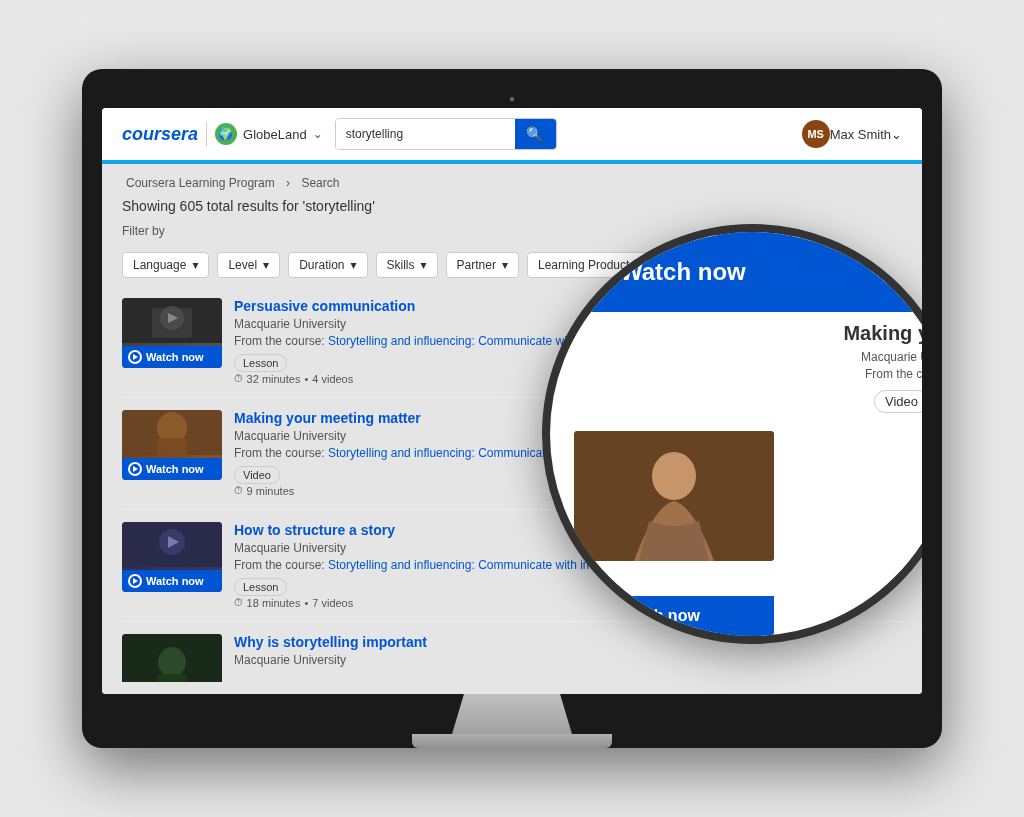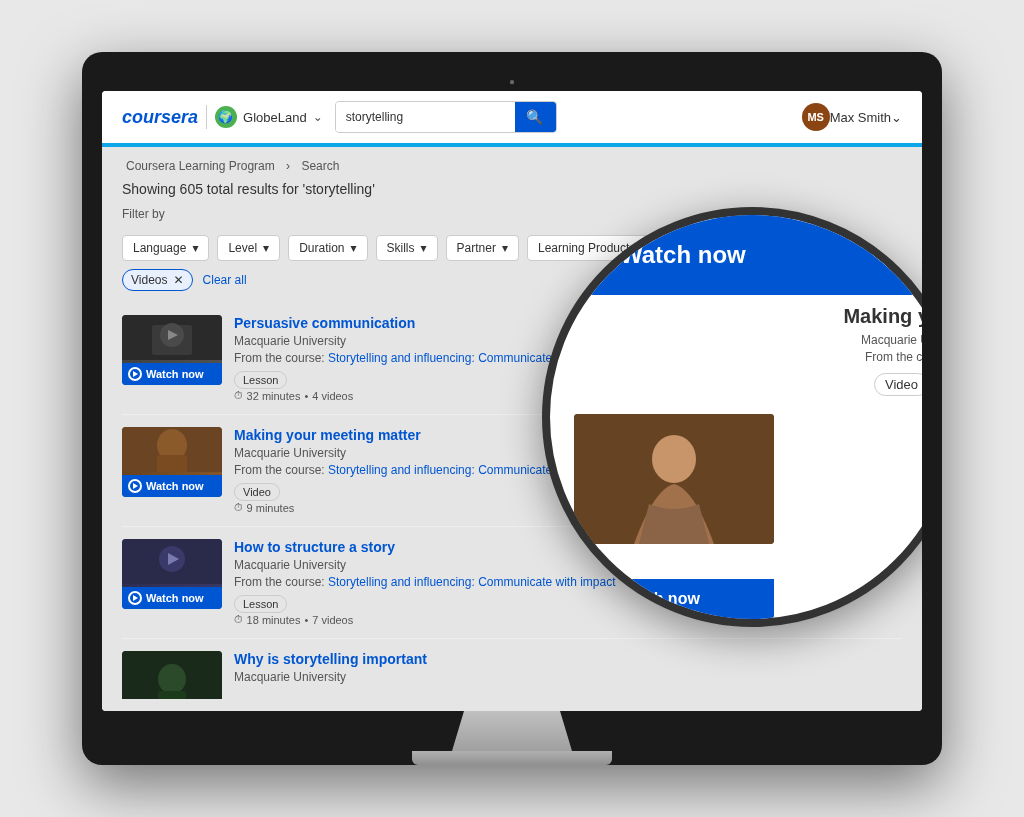--- a/index.html
+++ b/index.html
@@ -447,27 +447,20 @@
 
       <div class="filter-row">
         <button class="filter-btn">Language <span>▾</span></button>
         <button class="filter-btn">Level <span>▾</span></button>
         <button class="filter-btn">Duration <span>▾</span></button>
         <button class="filter-btn">Skills <span>▾</span></button>
         <button class="filter-btn">Partner <span>▾</span></button>
         <button class="filter-btn">Learning Product <span>▾</span></button>
       </div>
 
-      <div class="active-filters">
-        <div class="active-tag">
-          <span>Videos</span>
-          <span>✕</span>
-        </div>
-        <a class="clear-all">Clear all</a>
-      </div>
 
       <div class="results-list">
 
         <div class="result-item">
           <div class="result-thumbnail thumbnail-img-1">
             <svg width="100" height="45" viewBox="0 0 100 45" style="position:absolute;top:0">
               <rect width="100" height="45" fill="#2a2a2a"></rect>
               <rect x="30" y="10" width="40" height="30" rx="2" fill="#3a3a3a"></rect>
               <circle cx="50" cy="20" r="12" fill="#4a4a4a"></circle>
               <polygon points="46,15 56,20 46,25" fill="#888"></polygon>

